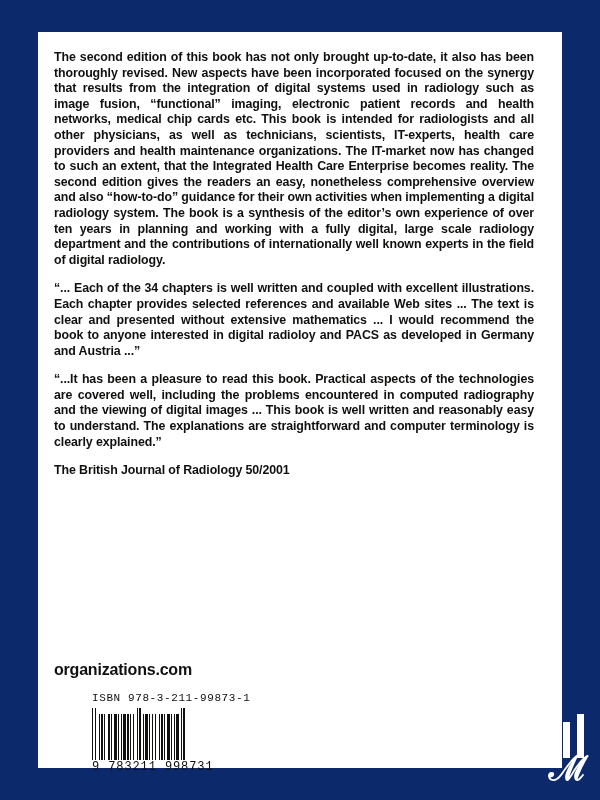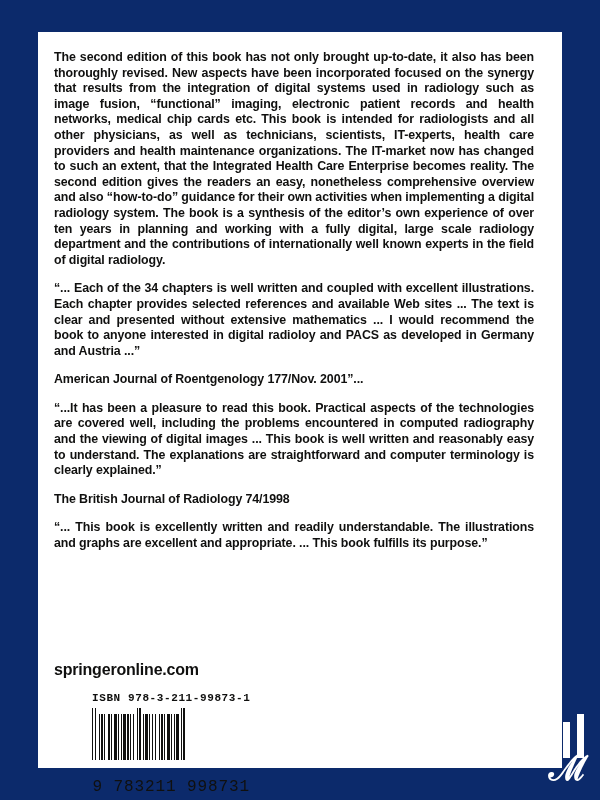--- a/index.html
+++ b/index.html
@@ -54,21 +54,21 @@
     font-weight: bold;
     color: #10100f;
     letter-spacing: -0.2px;
   }
   .isbn-text {
     position: absolute;
     left: 54px;
     top: 660px;
     font-family: "Liberation Mono", monospace;
     font-size: 11px;
-    font-weight: bold;
+    font-weight: normal;
     letter-spacing: 0.6px;
     color: #10100f;
   }
   
   .barcode-wrap {
     position: absolute;
     left: 54px;
     top: 676px;
     width: 160px;
   }
@@ -80,26 +80,26 @@
   }
   .barcode i {
     display: block;
     background: #10100f;
     height: 100%;
   }
   .barcode i.sh {
     height: 88%;
   }
   .barcode-num {
-    margin-top: 18px;
+    margin-top: 0;
     font-family: "Liberation Mono", monospace;
-    font-size: 16px;
+    font-size: 12px;
     letter-spacing: 0.9px;
     color: #10100f;
-    text-align: right;
+    text-align: left;
     width: 158px;
   }
   
   .logo {
     position: absolute;
     right: 14px;
     bottom: 14px;
     width: 86px;
     height: 72px;
   }
@@ -136,30 +136,28 @@
 <body>
 
 <div class="cover">
 
   <div class="panel">
 
     <div class="blurb">
       <p>The second edition of this book has not only brought up-to-date, it also has been thoroughly revised. New aspects have been incorporated focused on the synergy that results from the integration of digital systems used in radiology such as image fusion, “functional” imaging, electronic patient records and health networks, medical chip cards etc. This book is intended for radiologists and all other physicians, as well as technicians, scientists, IT-experts, health care providers and health maintenance organizations. The IT-market now has changed to such an extent, that the Integrated Health Care Enterprise becomes reality. The second edition gives the readers an easy, nonetheless comprehensive overview and also “how-to-do” guidance for their own activities when implementing a digital radiology system. The book is a synthesis of the editor’s own experience of over ten years in planning and working with a fully digital, large scale radiology department and the contributions of internationally well known experts in the field of digital radiology.</p>
 
       <p>“... Each of the 34 chapters is well written and coupled with excellent illustrations. Each chapter provides selected references and available Web sites ... The text is clear and presented without extensive mathematics ... I would recommend the book to anyone interested in digital radioloy and PACS as developed in Germany and Austria ...”</p>
-      <p class="src">American Journal of Roentgenology 177/Nov. 2001”...</p>
 
 
       <p>“...It has been a pleasure to read this book. Practical aspects of the technologies are covered well, including the problems encountered in computed radiography and the viewing of digital images  ... This book is well written and reasonably easy to understand. The explanations are straightforward and computer terminology is clearly explained.”</p>
-      <p class="src">The British Journal of Radiology 74/1998</p>
-
-      <p>“... This book is excellently written and readily understandable. The illustrations and graphs are excellent and appropriate. ... This book fulfills its purpose.”</p>
+      <p class="src">The British Journal of Radiology 50/2001</p>
+
     </div>
 
-    <div class="springer">springeronline.com</div>
+    <div class="springer">organizations.com</div>
 
     <div class="isbn-text">ISBN 978-3-211-99873-1</div>
 
     <div class="barcode-wrap">
       <div class="barcode">
           <i class="" style="width:1px"></i>
           <i class="" style="width:2px;background:transparent"></i>
           <i class="" style="width:1px"></i>
           <i class="sh" style="width:3px;background:transparent"></i>
           <i class="sh" style="width:1px"></i>

